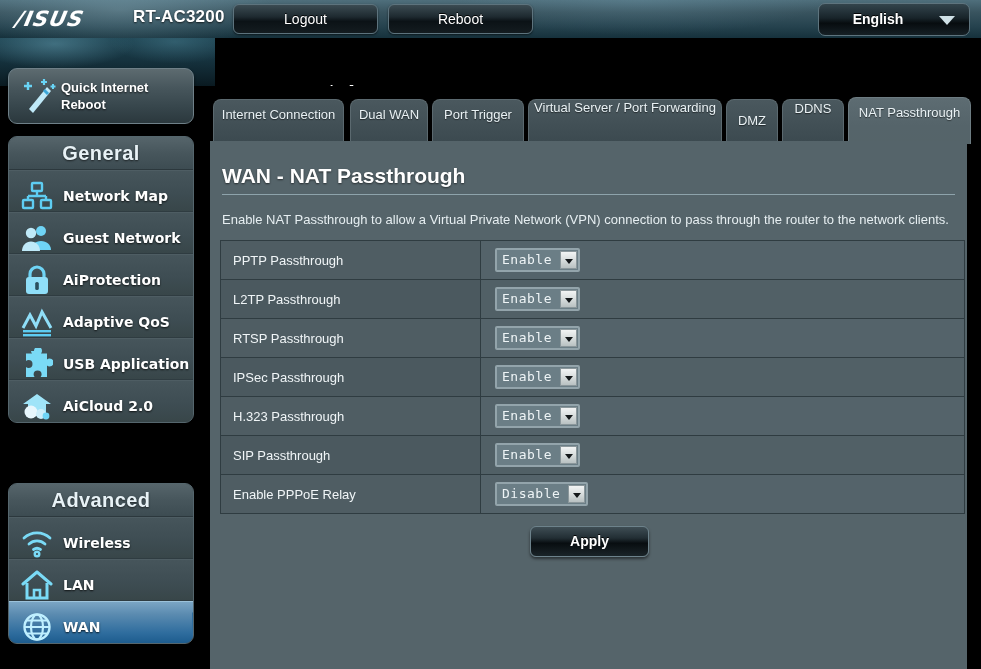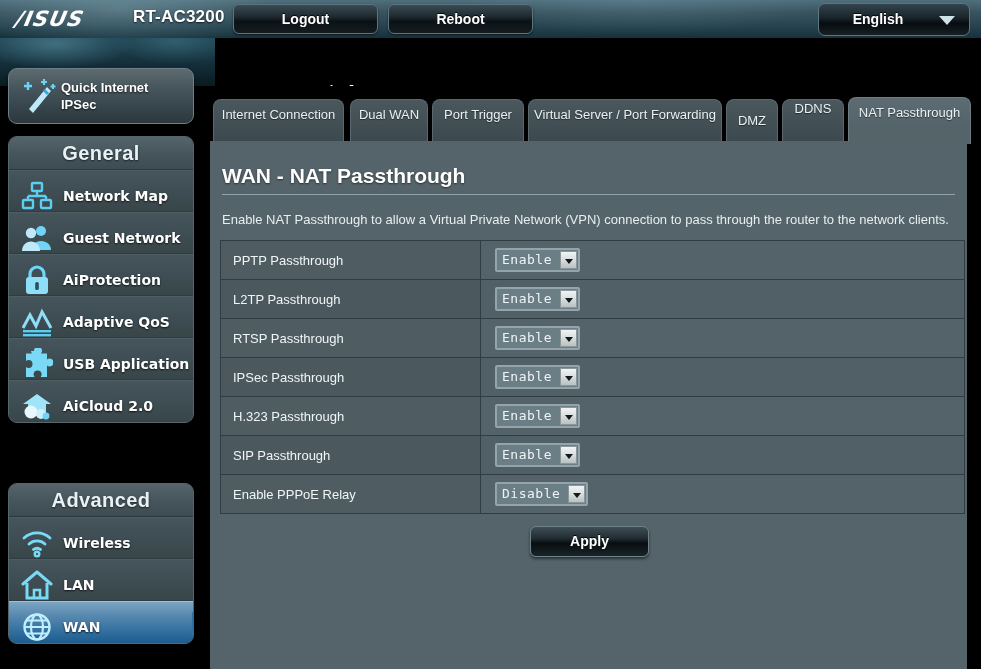--- a/index.html
+++ b/index.html
@@ -34,21 +34,21 @@
   .model-name {
     position: absolute; left: 133px; top: 7px;
     color: #fff; font-size: 17px; font-weight: bold; letter-spacing: .2px;
     text-shadow: 0 1px 2px rgba(0,0,0,.7);
     z-index: 3;
   }
   .hdr-btn {
     position: absolute; top: 4px; height: 30px;
     background: linear-gradient(180deg, #3b4b52 0%, #1e2a30 42%, #0b1216 58%, #141c20 100%);
     border: 1px solid #5d737d; border-radius: 6px;
-    color: #fff; font-size: 14px; font-weight: bold; line-height: 28px; text-align: center;
+    color: #fff; font-size: 14px; font-weight: normal; line-height: 28px; text-align: center;
     text-shadow: 0 -1px 0 rgba(0,0,0,.9);
     cursor: pointer; z-index: 4;
     box-shadow: 0 1px 2px rgba(0,0,0,.55);
   }
   #logout-btn { left: 233px; width: 145px; }
   #reboot-btn { left: 388px; width: 145px; }
   .lang-btn {
     position: absolute; left: 818px; top: 3px; width: 152px; height: 33px;
     background: linear-gradient(180deg, #33444c 0%, #18242a 45%, #070c0f 62%, #162025 100%);
     border: 1px solid #5e747e; border-radius: 7px;
@@ -287,21 +287,21 @@
     <div class="qis">
       <div class="wand">
         <svg width="34" height="36" viewBox="0 0 34 36">
           <path d="M7 31 L25 9 L29 13 L11 35 Z" fill="#bfe9f8"></path>
           <path d="M22 12 L26 16" stroke="#3aa6d8" stroke-width="3"></path>
           <path d="M6 4 l0 8 M2 8 l8 0" stroke="#69d4f5" stroke-width="2.4"></path>
           <path d="M22 1 l0 6 M19 4 l6 0" stroke="#69d4f5" stroke-width="2.2"></path>
           <path d="M31 6 l0 5 M28.5 8.5 l5 0" stroke="#69d4f5" stroke-width="2"></path>
         </svg>
       </div>
-      <div class="qis-label">Quick Internet IPSec</div>
+      <div class="qis-label">Quick Internet Reboot</div>
     </div>
 
     <div class="navgroup" id="group-general">
       <div class="navhead">General</div>
 
       <div class="navitem">
         <div class="nav-ico">
           <svg width="32" height="32" viewBox="0 0 32 32">
             <rect x="11" y="3" width="10" height="8" rx="1" fill="none" stroke="#5ecdf2" stroke-width="2.4"></rect>
             <rect x="2" y="20" width="10" height="8" rx="1" fill="none" stroke="#5ecdf2" stroke-width="2.4"></rect>
@@ -405,21 +405,21 @@
         <div class="nav-label">WAN</div>
         <div class="nav-arrow"></div>
       </div>
     </div>
   </div>
 
   <div class="tabstrip">
     <div class="tab" style="left:3px;width:131px">Internet Connection</div>
     <div class="tab" style="left:140px;width:78px">Dual WAN</div>
     <div class="tab" style="left:222px;width:92px">Port Trigger</div>
-    <div class="tab" style="left:318px;width:194px;padding-top:7px">Virtual Server / Port Forwarding</div>
+    <div class="tab" style="left:318px;width:194px;padding-top:0">Virtual Server / Port Forwarding</div>
     <div class="tab" style="left:516px;width:52px;padding-top:13px">DMZ</div>
     <div class="tab" style="left:572px;width:62px;padding-top:1px">DDNS</div>
     <div class="tab active" style="left:638px;width:123px">NAT Passthrough</div>
   </div>
 
   <div class="panel">
     <div class="panel-title">WAN - NAT Passthrough</div>
     <div class="panel-divider"></div>
     <div class="panel-desc">Enable NAT Passthrough to allow a Virtual Private Network (VPN) connection to pass through the router to the network clients.</div>
 

